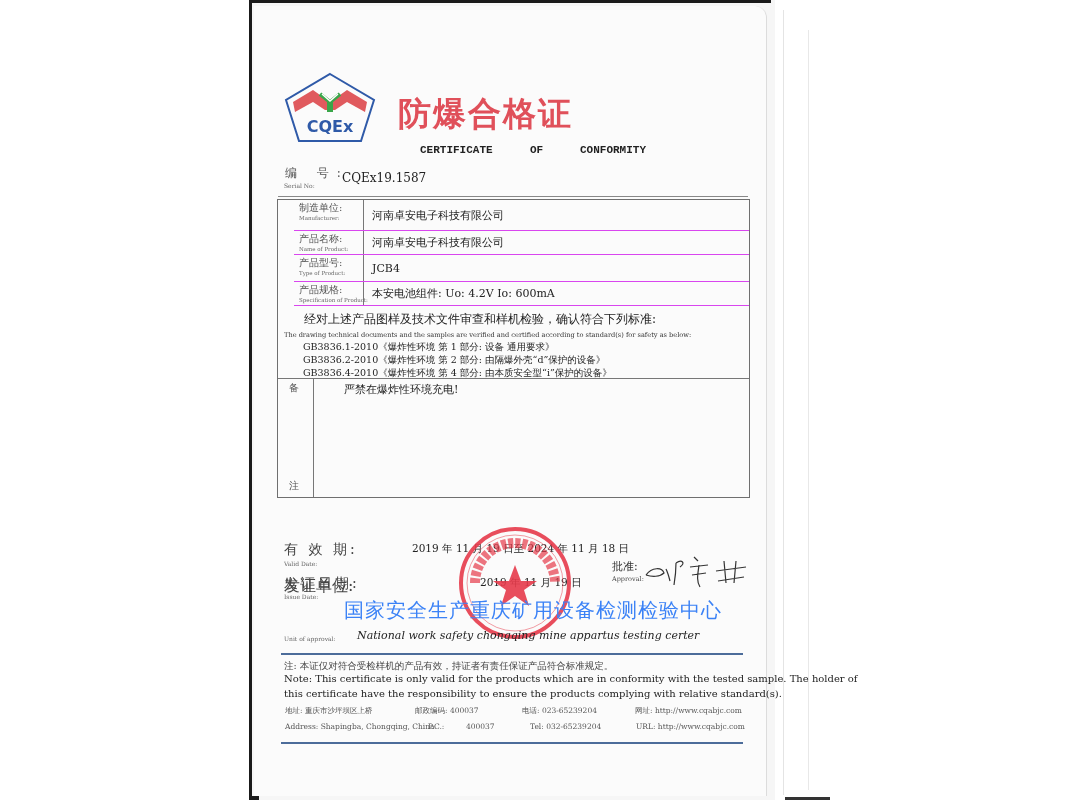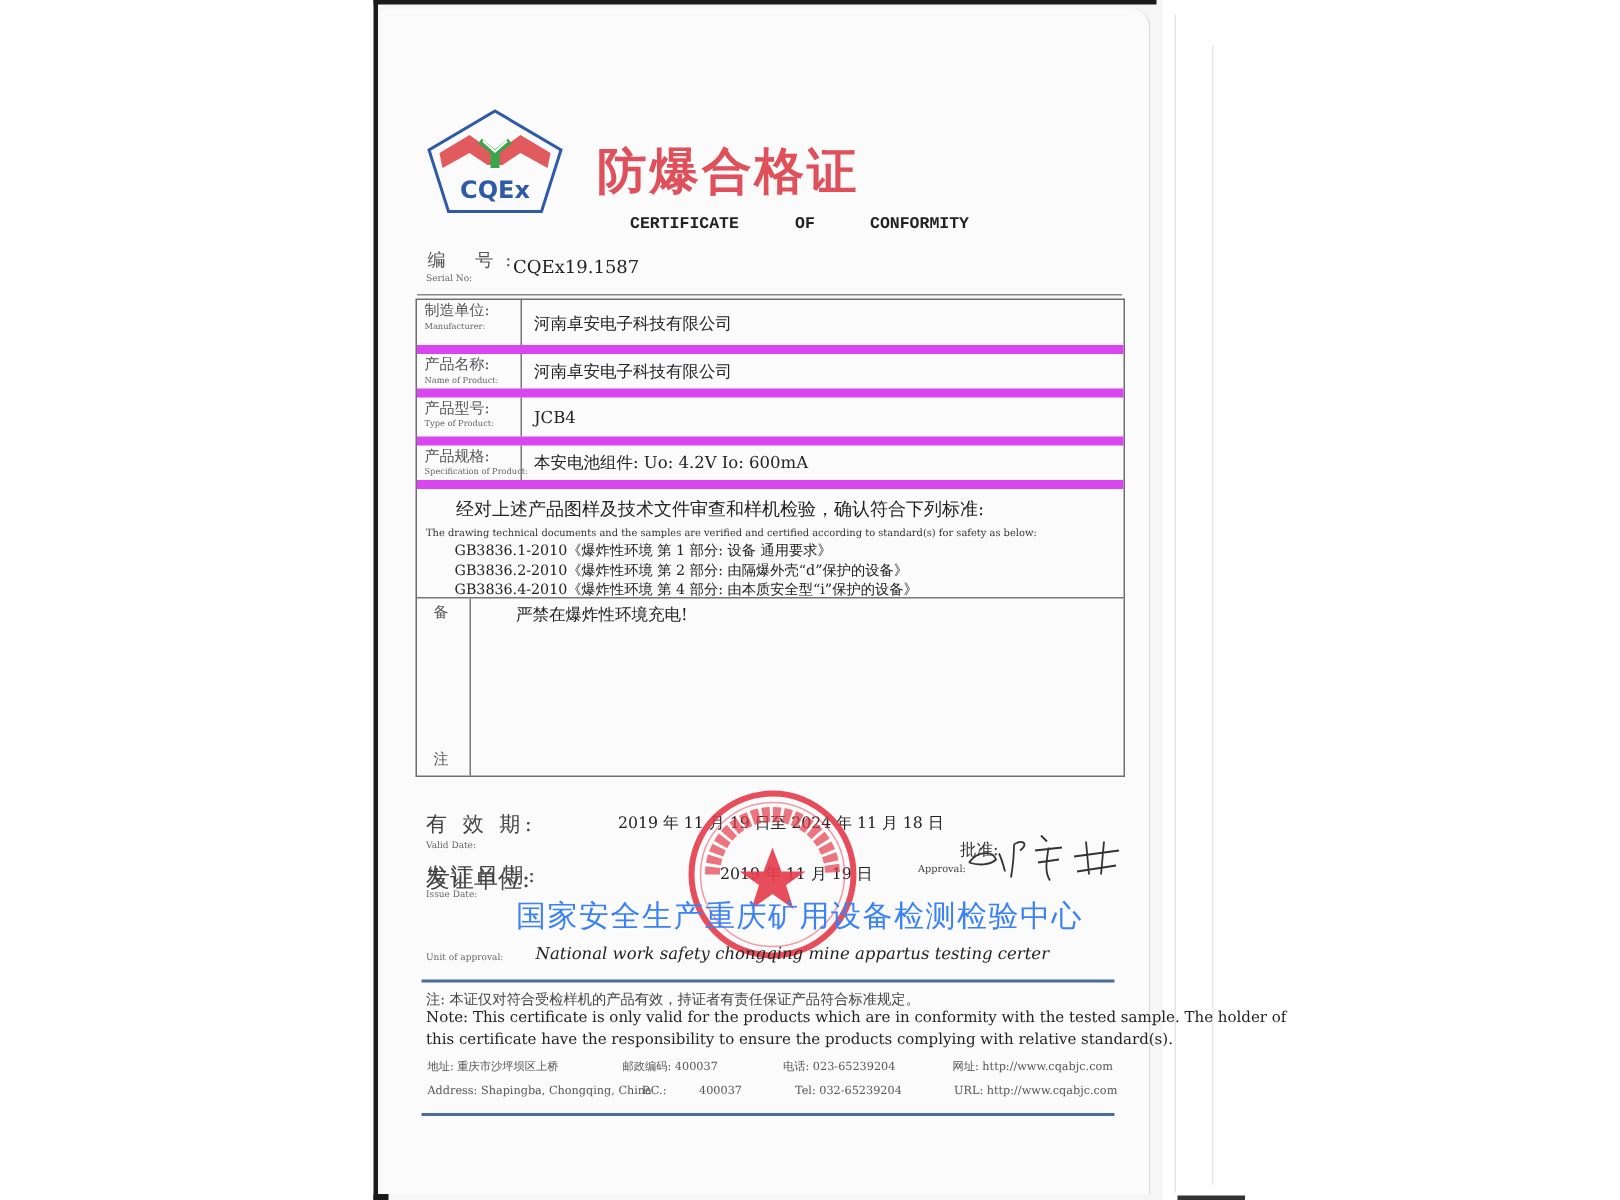--- a/index.html
+++ b/index.html
@@ -34,40 +34,40 @@
     font-family: "Liberation Mono", "DejaVu Sans Mono", monospace; color: #222; }
   .title-en span { position: absolute; white-space: nowrap; }
 
   .serial-lbl { position: absolute; left: 285px; top: 165px; font-size: 12px; color: #555; letter-spacing: 8px; }
   .serial-lbl-en { position: absolute; left: 284px; top: 182px; font-size: 6px; color: #666; }
   .serial-val { position: absolute; left: 342px; top: 171px; font-size: 12px; color: #222; }
   .hr-top { position: absolute; left: 278px; top: 196px; width: 470px; height: 1px; background: #888; }
 
   
   .cert-table { position: absolute; left: 277px; top: 199px; width: 471px; border: 1px solid #6f6f6f; }
-  .row { display: flex; border-bottom: 6px solid #d946ef; }
+  .row { display: flex; border-bottom: 1px solid #d946ef; margin-left: 16px; }
   .row .lbl { width: 70px; border-right: 1px solid #777; padding: 2px 0 0 5px; box-sizing: border-box; }
   .row .lbl .cn { font-size: 10px; color: #555; line-height: 12px; display: block; white-space: nowrap; }
   .row .lbl .en { font-size: 5.5px; color: #666; line-height: 8px; display: block; white-space: nowrap; }
   .row .val { flex: 1; font-size: 11px; padding-left: 8px; display: flex; align-items: center; color: #222; }
   .r1 { height: 30px; } .r2 { height: 23px; } .r3 { height: 26px; } .r4 { height: 23px; } .r5 { height: 23px; }
   .std-block { height: 72px; border-bottom: 1px solid #777; padding-left: 10px; position: relative; }
   .std-block .intro-cn { font-size: 12px; position: absolute; left: 26px; top: 5px; color: #222; white-space: nowrap; }
   .std-block .intro-en { font-size: 6.6px; position: absolute; left: 6px; top: 25px; color: #333; white-space: nowrap; }
   .std-block .std { font-size: 9.5px; position: absolute; left: 25px; color: #222; white-space: nowrap; }
   .remarks { height: 118px; display: flex; }
   .remarks .side { width: 35px; border-right: 1px solid #777; position: relative; }
   .remarks .side span { position: absolute; left: 11px; font-size: 10px; color: #555; }
   .remarks .note { font-size: 11px; padding: 3px 0 0 30px; color: #222; }
 
   
   .f-lbl { position: absolute; left: 284px; font-size: 14px; color: #444; letter-spacing: 3px; white-space: nowrap; }
   .f-lbl-en { position: absolute; left: 284px; font-size: 6px; color: #666; white-space: nowrap; }
   .f-val { position: absolute; font-size: 10.5px; color: #222; white-space: nowrap; }
-  .approval-lbl { position: absolute; left: 612px; top: 559px; font-size: 11px; color: #333; margin-left: 28px; }
+  .approval-lbl { position: absolute; left: 612px; top: 559px; font-size: 11px; color: #333; }
   .approval-en { position: absolute; left: 612px; top: 575px; font-size: 6.5px; color: #444; }
   .signature { position: absolute; left: 642px; top: 553px; width: 110px; height: 35px; }
   .issuer-lbl { position: absolute; left: 284px; top: 576px; font-size: 16px; color: #444; white-space: nowrap; }
   .issuer-val { position: absolute; left: 344px; top: 597px; font-size: 20px; color: #3b82f6; letter-spacing: 1px;
     font-family: "DejaVu Sans", "Liberation Sans", sans-serif; white-space: nowrap; }
   .issuer-en-lbl { position: absolute; left: 284px; top: 635px; font-size: 6px; color: #666; }
   .issuer-en { position: absolute; left: 357px; top: 629px; font-size: 11px; color: #222; white-space: nowrap; font-style: italic; }
   .stamp { position: absolute; left: 455px; top: 525px; width: 120px; height: 115px; }
 
   .blue-line { position: absolute; left: 281px; width: 462px; height: 2px; background: #4c6c9a; }

